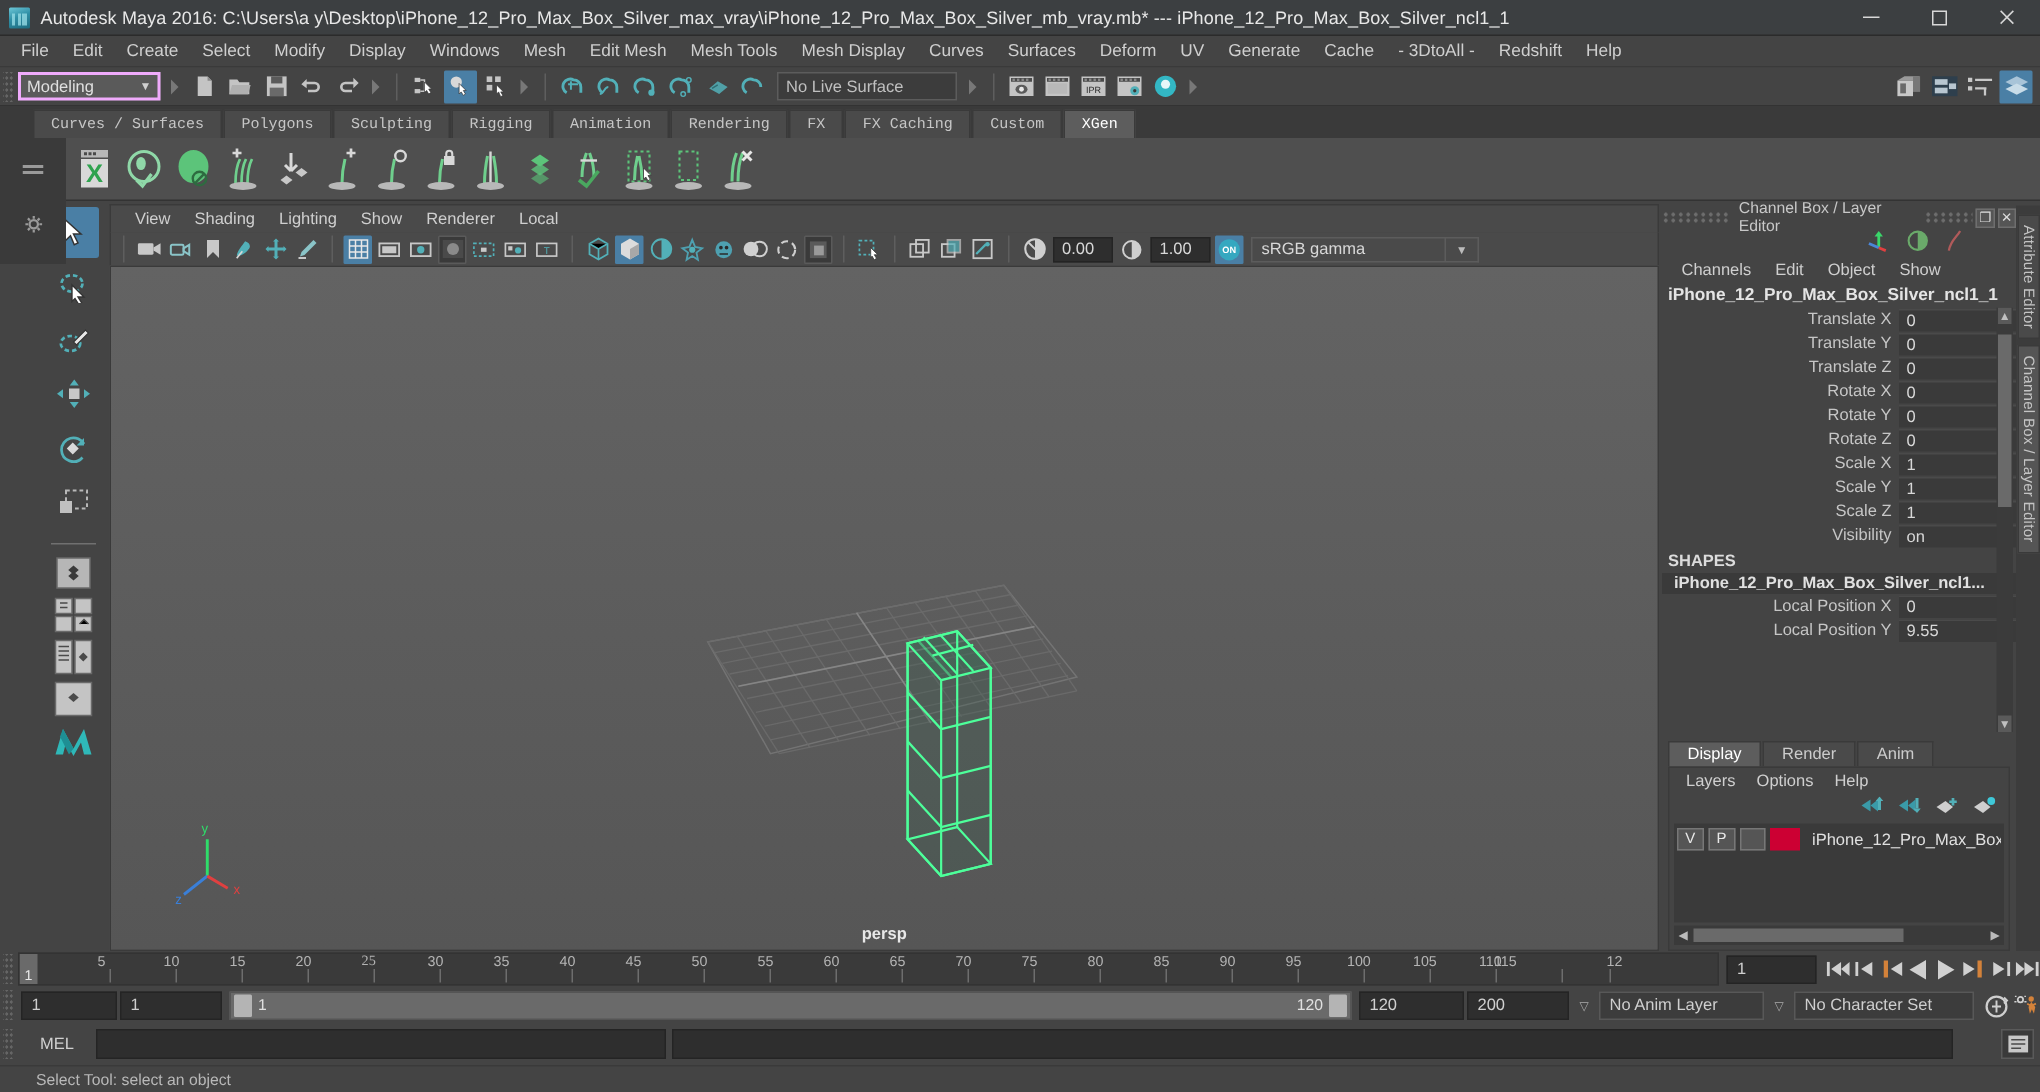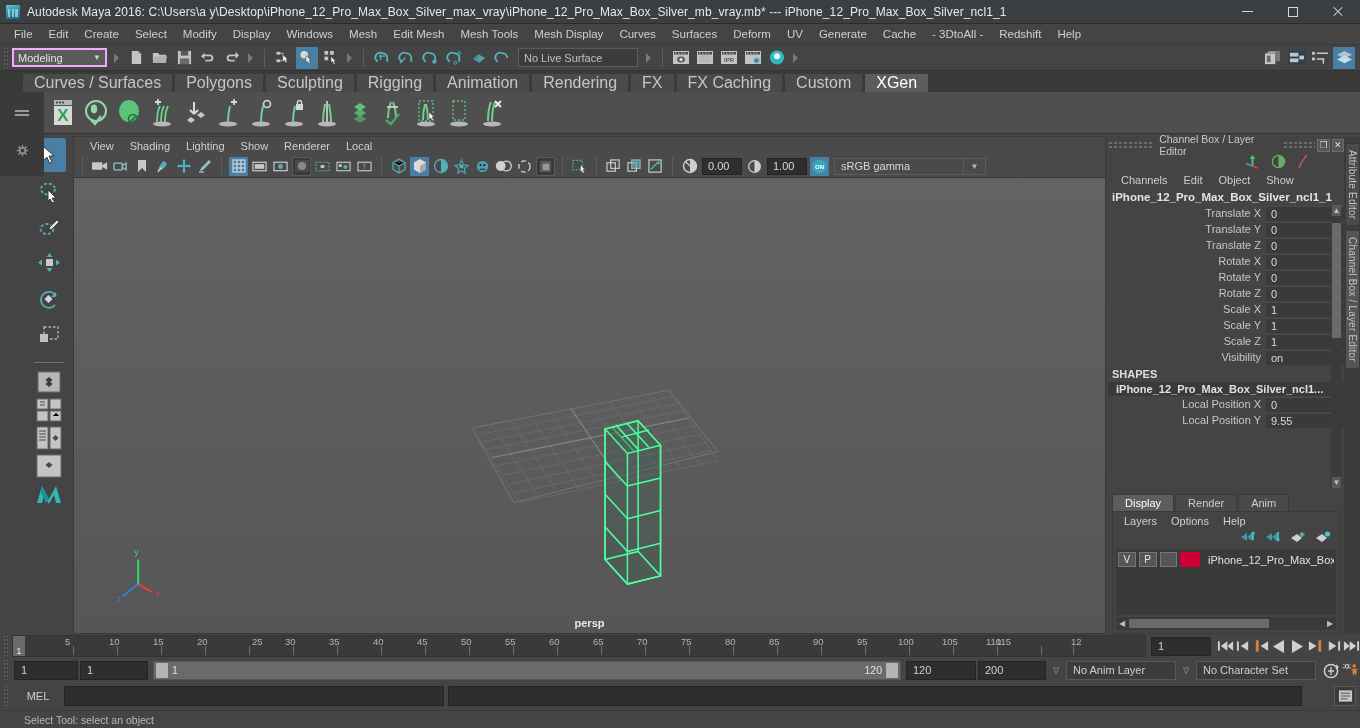--- a/index.html
+++ b/index.html
@@ -85,22 +85,22 @@
     width:120px;height:19px;background:#3c3c3c;border:1px solid #5c5c5c;
     display:flex;align-items:center;padding:0 5px;color:#c0c0c0;font-size:11px;margin:0 4px;
   }
   .sl-right{ margin-left:auto;display:flex;align-items:center;padding-right:4px;}
 
   
   .shelf-tabs{
     height:21px;flex:0 0 21px;background:#3a3a3a;display:flex;align-items:flex-end;padding-left:22px;
   }
   .shelf-tab{
-    height:19px;padding:0 11px;display:flex;align-items:center;font-size:16px;color:#c6c6c6;
-    background:#4a4a4a;border:1px solid #3a3a3a;border-bottom:none;margin-right:1px;
+    height:19px;padding:0 11px;display:flex;align-items:center;font-size:10px;color:#c6c6c6;
+    background:#4a4a4a;border:1px solid #3a3a3a;border-bottom:none;margin-right:1px;font-family:Liberation Mono, monospace;
   }
   .shelf-tab.active{ background:#5d5d5d;color:#fff;}
   .shelf-row{
     height:42px;flex:0 0 42px;background:#4f4f4f;display:flex;align-items:center;padding-left:48px;
     border-bottom:1px solid #333;position:relative;
   }
   .shelf-icon{ width:30px;height:34px;margin-right:3px;flex:0 0 30px;display:flex;align-items:center;justify-content:center;}
   .shelf-side{
     position:absolute;left:0;top:0;width:44px;height:84px;background:#3a3a3a;
     display:flex;flex-direction:column;align-items:center;justify-content:space-around;padding:6px 0;
@@ -1179,21 +1179,21 @@
   <div class="timeline-row">
     <div class="grip"></div>
     <div class="timeline">
       <div class="tl-cursor">
         <span>1</span>
       </div>
       <div class="tl-tick" style="left:52px;">5</div>
       <div class="tl-tick" style="left:96px;">10</div>
       <div class="tl-tick" style="left:140px;">15</div>
       <div class="tl-tick" style="left:184px;">20</div>
-      <div class="tl-tick" style="left:239px;">25</div>
+      <div class="tl-tick" style="left:228px;font-family:Liberation Serif, serif;">25</div>
       <div class="tl-tick" style="left:272px;">30</div>
       <div class="tl-tick" style="left:316px;">35</div>
       <div class="tl-tick" style="left:360px;">40</div>
       <div class="tl-tick" style="left:404px;">45</div>
       <div class="tl-tick" style="left:448px;">50</div>
       <div class="tl-tick" style="left:492px;">55</div>
       <div class="tl-tick" style="left:536px;">60</div>
       <div class="tl-tick" style="left:580px;">65</div>
       <div class="tl-tick" style="left:624px;">70</div>
       <div class="tl-tick" style="left:668px;">75</div>

